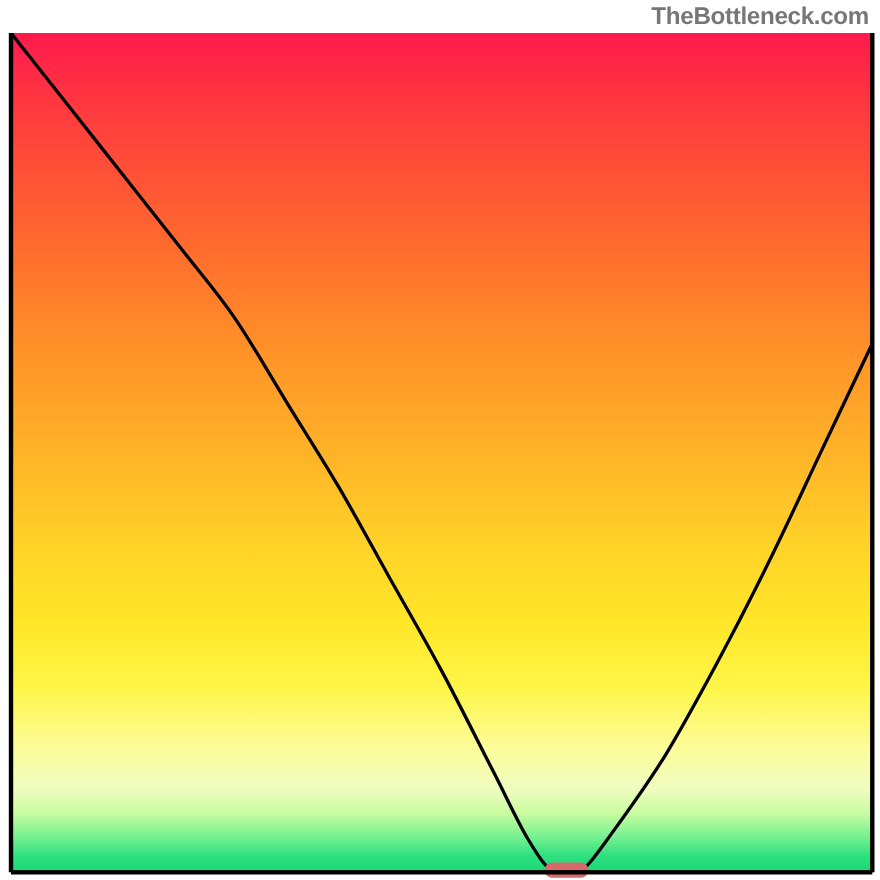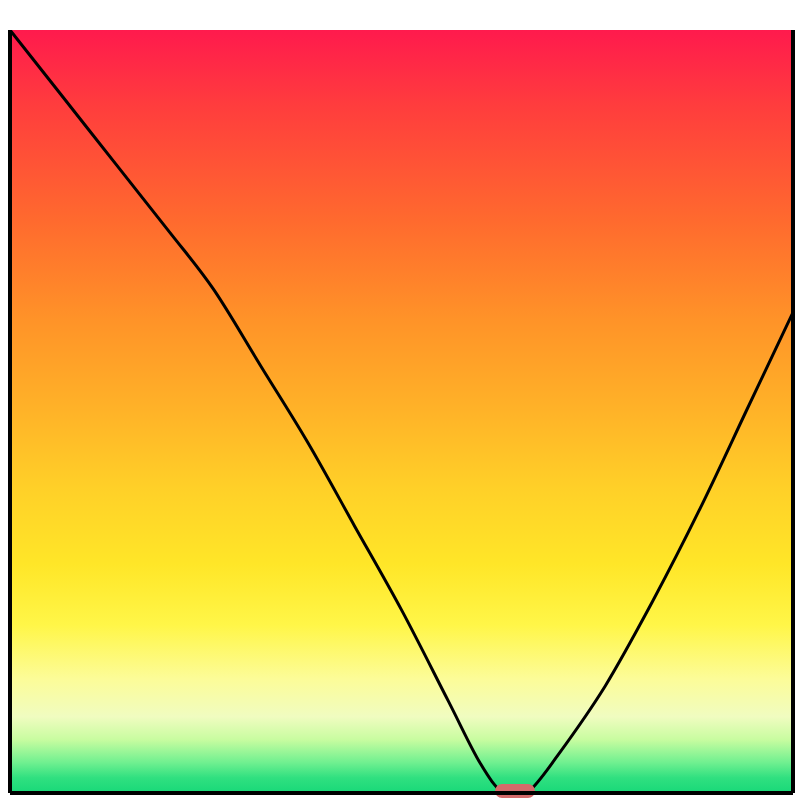--- a/index.html
+++ b/index.html
@@ -96,20 +96,21 @@
     border-radius: 7px;
     z-index: 4;
     transform: translate(-50%, 0);
   }
 </style>
 </head>
 <body>
 
 <div class="container">
 
+  <div class="watermark">TheBottleneck.com</div>
 
   <div class="plot-frame">
     <div class="gradient-bg"></div>
 
     <svg class="curve" viewBox="0 0 783 763" preserveAspectRatio="none">
       <path id="curve-path" d="M 0.0 0.0 C 13.1 16.5, 52.2 66.1, 78.3 99.2 C 104.4 132.3, 135.7 171.7, 156.6 198.4 C 177.5 225.1, 187.9 236.5, 203.6 259.4 C 219.2 282.3, 234.9 310.3, 250.6 335.7 C 266.2 361.2, 281.9 385.3, 297.5 412.0 C 313.2 438.7, 328.9 468.0, 344.5 495.9 C 360.2 523.9, 375.8 550.6, 391.5 579.9 C 407.2 609.1, 425.4 646.0, 438.5 671.4 C 451.5 696.9, 460.7 717.2, 469.8 732.5 C 478.9 747.7, 485.5 757.9, 493.3 763.0 C 501.1 768.1, 507.6 769.4, 516.8 763.0 C 525.9 756.6, 535.0 742.7, 548.1 724.9 C 561.1 707.0, 579.4 681.6, 595.1 656.2 C 610.7 630.7, 626.4 601.5, 642.1 572.3 C 657.7 543.0, 673.4 512.5, 689.0 480.7 C 704.7 448.9, 720.4 414.6, 736.0 381.5 C 751.7 348.4, 775.2 298.8, 783.0 282.3" fill="none" stroke="#000000" stroke-width="3" stroke-linecap="round" stroke-linejoin="round"></path>
     </svg>
 
     <div class="marker" id="optimal-marker" style="left: 505.035px; bottom: -5px;"></div>
 

